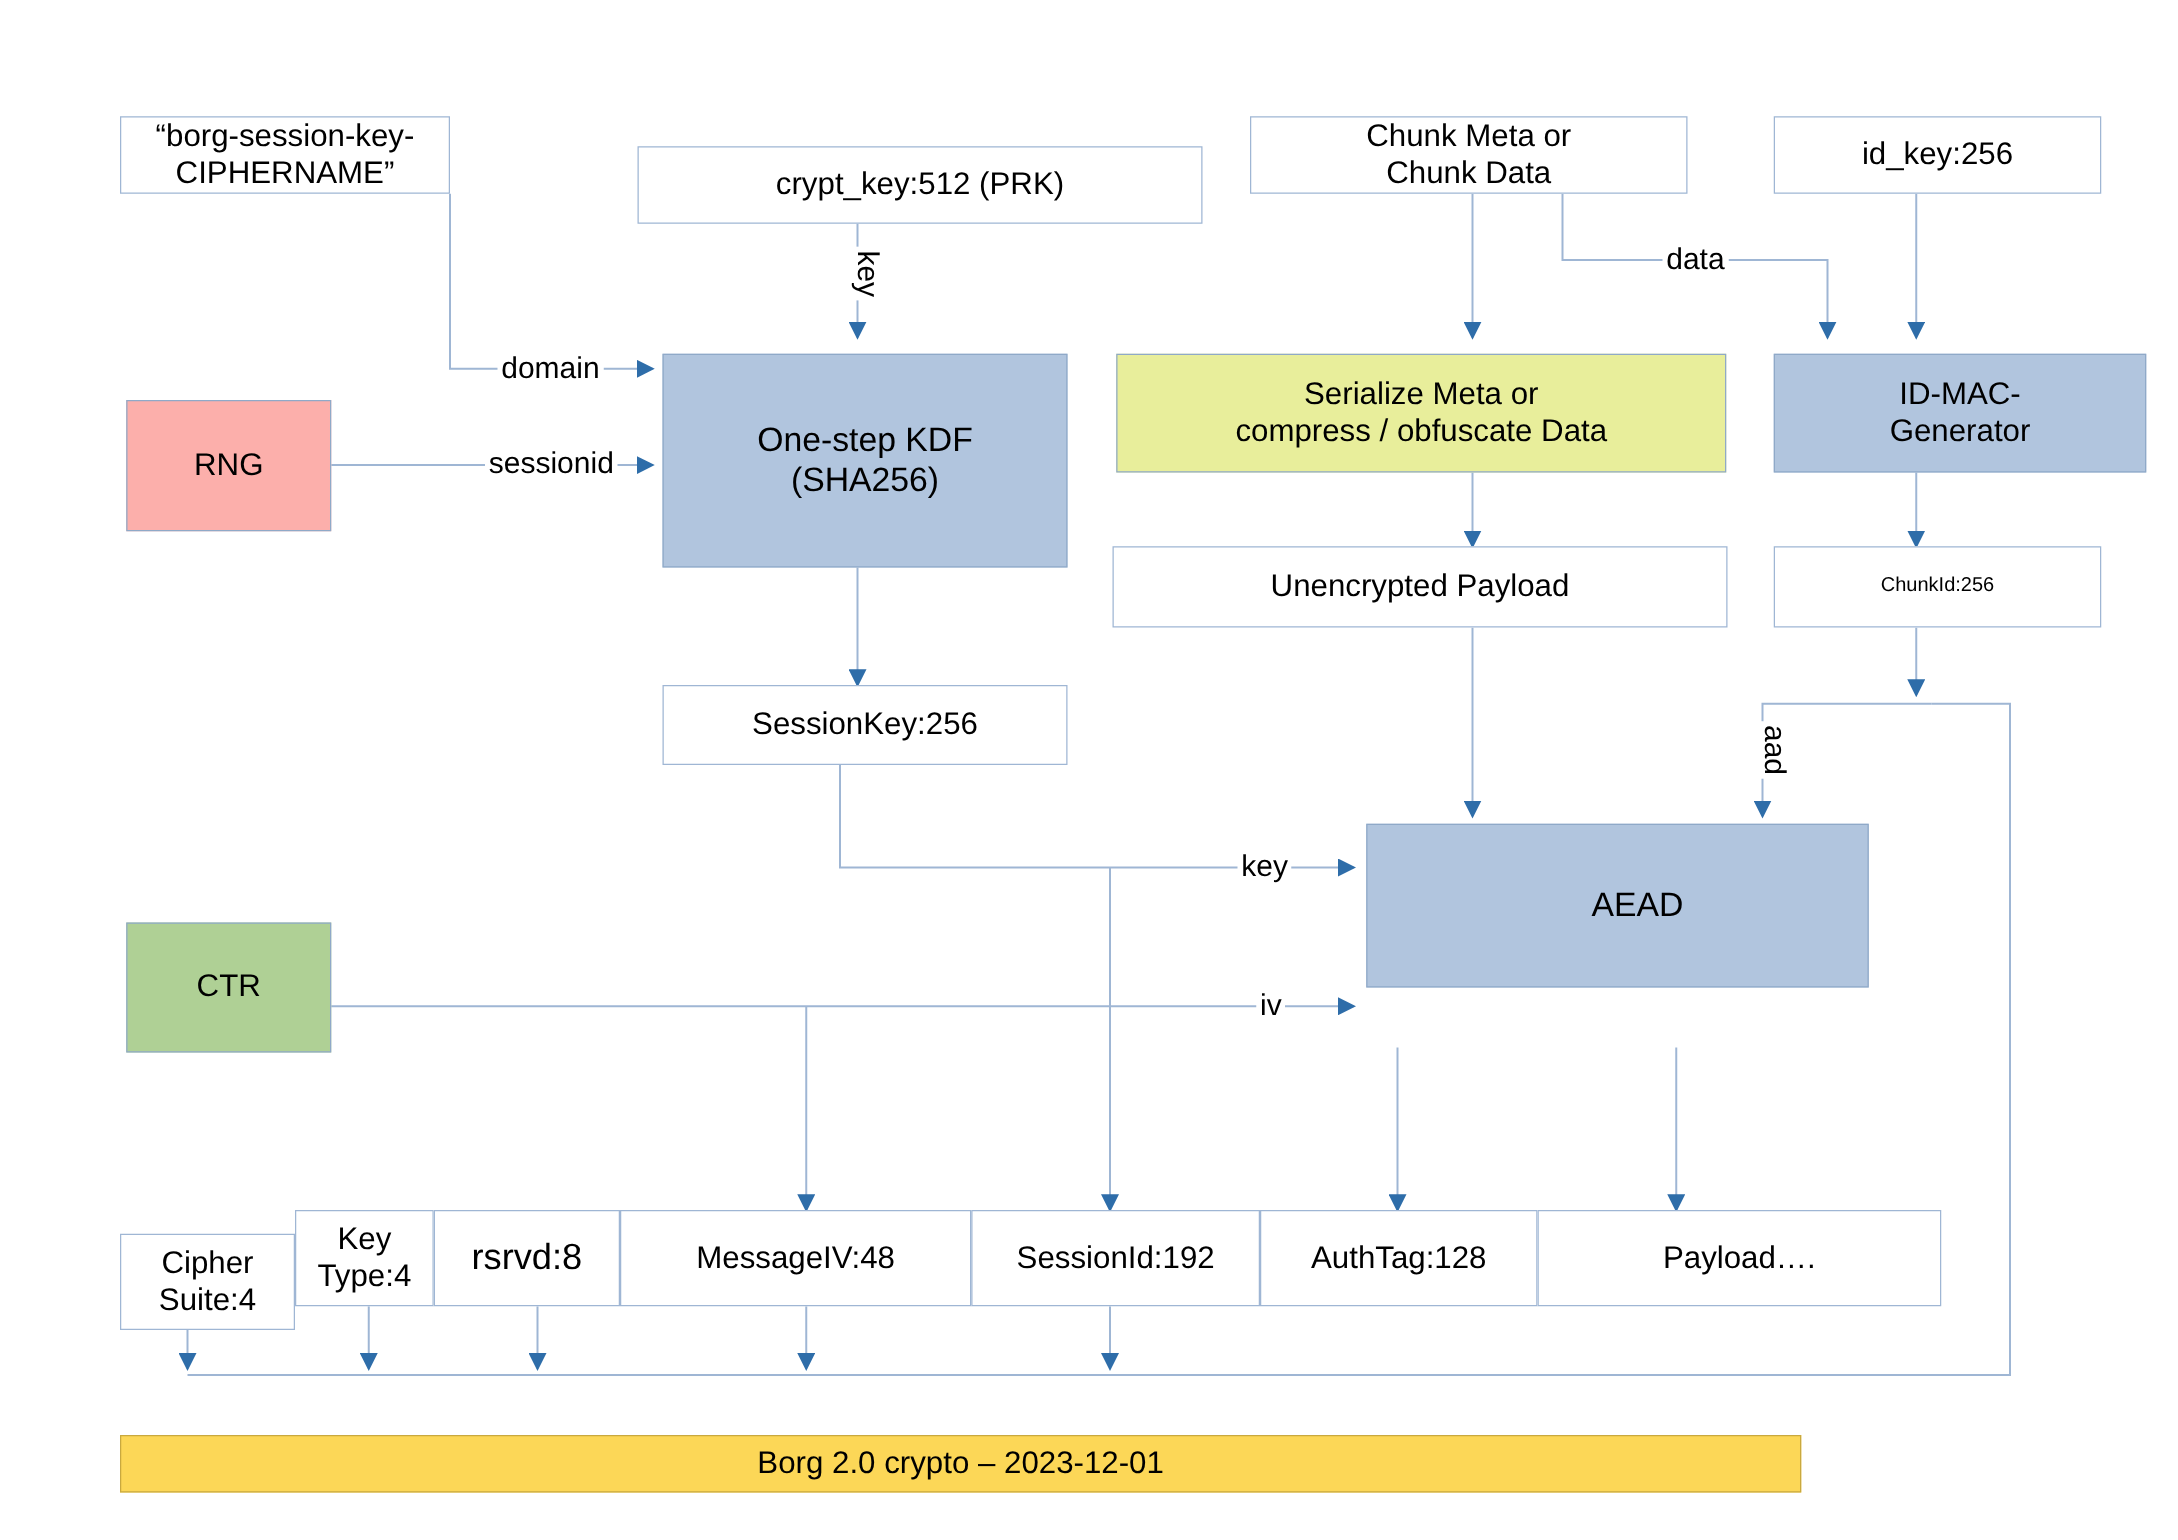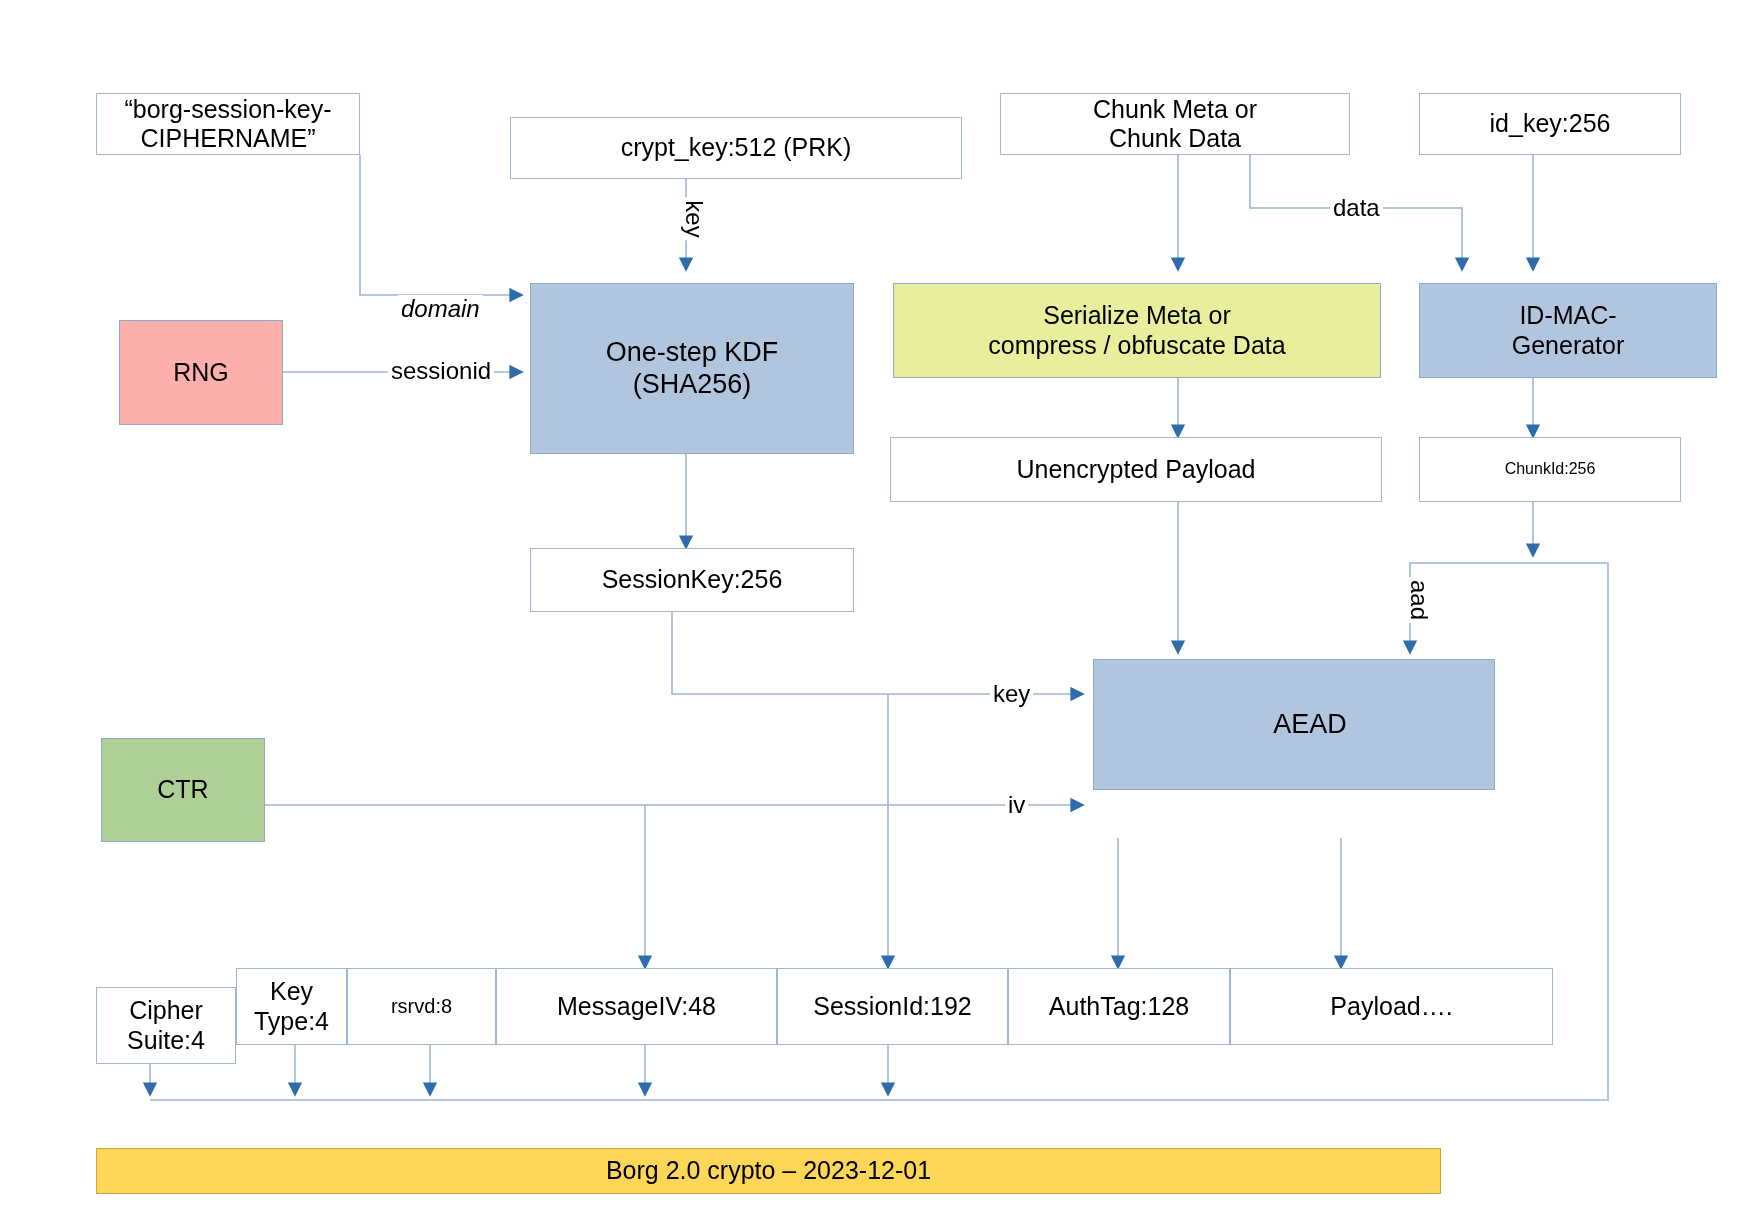--- a/index.html
+++ b/index.html
@@ -4,21 +4,21 @@
 <style>
   html,body{margin:0;padding:0;background:#ffffff;}
   body{font-family:"Liberation Sans","DejaVu Sans",sans-serif;}
   #stage{position:relative;width:1742px;height:1232px;background:#fff;overflow:hidden;}
   .box{position:absolute;box-sizing:border-box;border:1px solid #9FB6D4;
        display:flex;align-items:center;justify-content:center;text-align:center;
        color:#000;line-height:1.18;white-space:pre-line;}
   .plain{background:#ffffff;}
   .blue{background:#B1C5DE;border-color:#8FA9C8;}
   .green{background:#AFD095;border-color:#8FA9C8;}
-  .red{background:#FCAFAB;border-color:#8FA9C8;margin-left:18px;}
+  .red{background:#FCAFAB;border-color:#8FA9C8;}
   .yellow{background:#E8EE9B;border-color:#8FA9C8;}
   .gold{background:#FCD757;border-color:#C9A93F;}
   .bytecell{position:absolute;box-sizing:border-box;border:1px solid #9FB6D4;
        background:#fff;display:flex;align-items:center;justify-content:center;
        text-align:center;white-space:pre-line;line-height:1.18;}
   svg.wires{position:absolute;left:0;top:0;width:1742px;height:1232px;overflow:visible;}
   .elbl{position:absolute;background:#fff;color:#000;padding:0 3px;white-space:nowrap;}
   .rot{transform-origin:center center;transform:rotate(90deg);}
 </style>
 </head>
@@ -106,39 +106,39 @@
   <div class="box plain" style="left:1419px;top:437px;width:262px;height:65px;font-size:16px;">ChunkId:256</div>
 
   <div class="box plain" style="left:530px;top:548px;width:324px;height:64px;font-size:25px;">SessionKey:256</div>
 
   <div class="box green" style="left:101px;top:738px;width:164px;height:104px;font-size:25px;">CTR</div>
 
   <div class="box blue" style="left:1093px;top:659px;width:402px;height:131px;font-size:27px;padding-left:32px;">AEAD</div>
 
   <div class="elbl rot" style="left:672px;top:205px;font-size:24px;">key</div>
 
-  <div class="elbl" style="left:398px;top:295px;font-size:24px;font-style:italic;">domain</div>
+  <div class="elbl" style="left:398px;top:281px;font-size:24px;">domain</div>
 
   <div class="elbl" style="left:388px;top:357px;font-size:24px;">sessionid</div>
 
   <div class="elbl" style="left:1330px;top:194px;font-size:24px;">data</div>
 
   <div class="elbl" style="left:990px;top:680px;font-size:24px;">key</div>
 
   <div class="elbl" style="left:1005px;top:791px;font-size:24px;">iv</div>
 
   <div class="elbl rot" style="left:1396px;top:586px;font-size:24px;">aad</div>
 
   <div class="bytecell" style="left:96px;top:968px;width:140px;height:77px;font-size:25px;margin-top:19px;">Cipher
 Suite:4</div>
 
   <div class="bytecell" style="left:236px;top:968px;width:111px;height:77px;font-size:25px;">Key
 Type:4</div>
 
-  <div class="bytecell" style="left:347px;top:968px;width:149px;height:77px;font-size:20px;">rsrvd:8</div>
+  <div class="bytecell" style="left:347px;top:968px;width:149px;height:77px;font-size:29px;">rsrvd:8</div>
 
   <div class="bytecell" style="left:496px;top:968px;width:281px;height:77px;font-size:25px;">MessageIV:48</div>
 
   <div class="bytecell" style="left:777px;top:968px;width:231px;height:77px;font-size:25px;">SessionId:192</div>
 
   <div class="bytecell" style="left:1008px;top:968px;width:222px;height:77px;font-size:25px;">AuthTag:128</div>
 
   <div class="bytecell" style="left:1230px;top:968px;width:323px;height:77px;font-size:25px;">Payload….</div>
 
   <div class="box gold" style="left:96px;top:1148px;width:1345px;height:46px;font-size:25px;">Borg 2.0 crypto – 2023-12-01</div>

